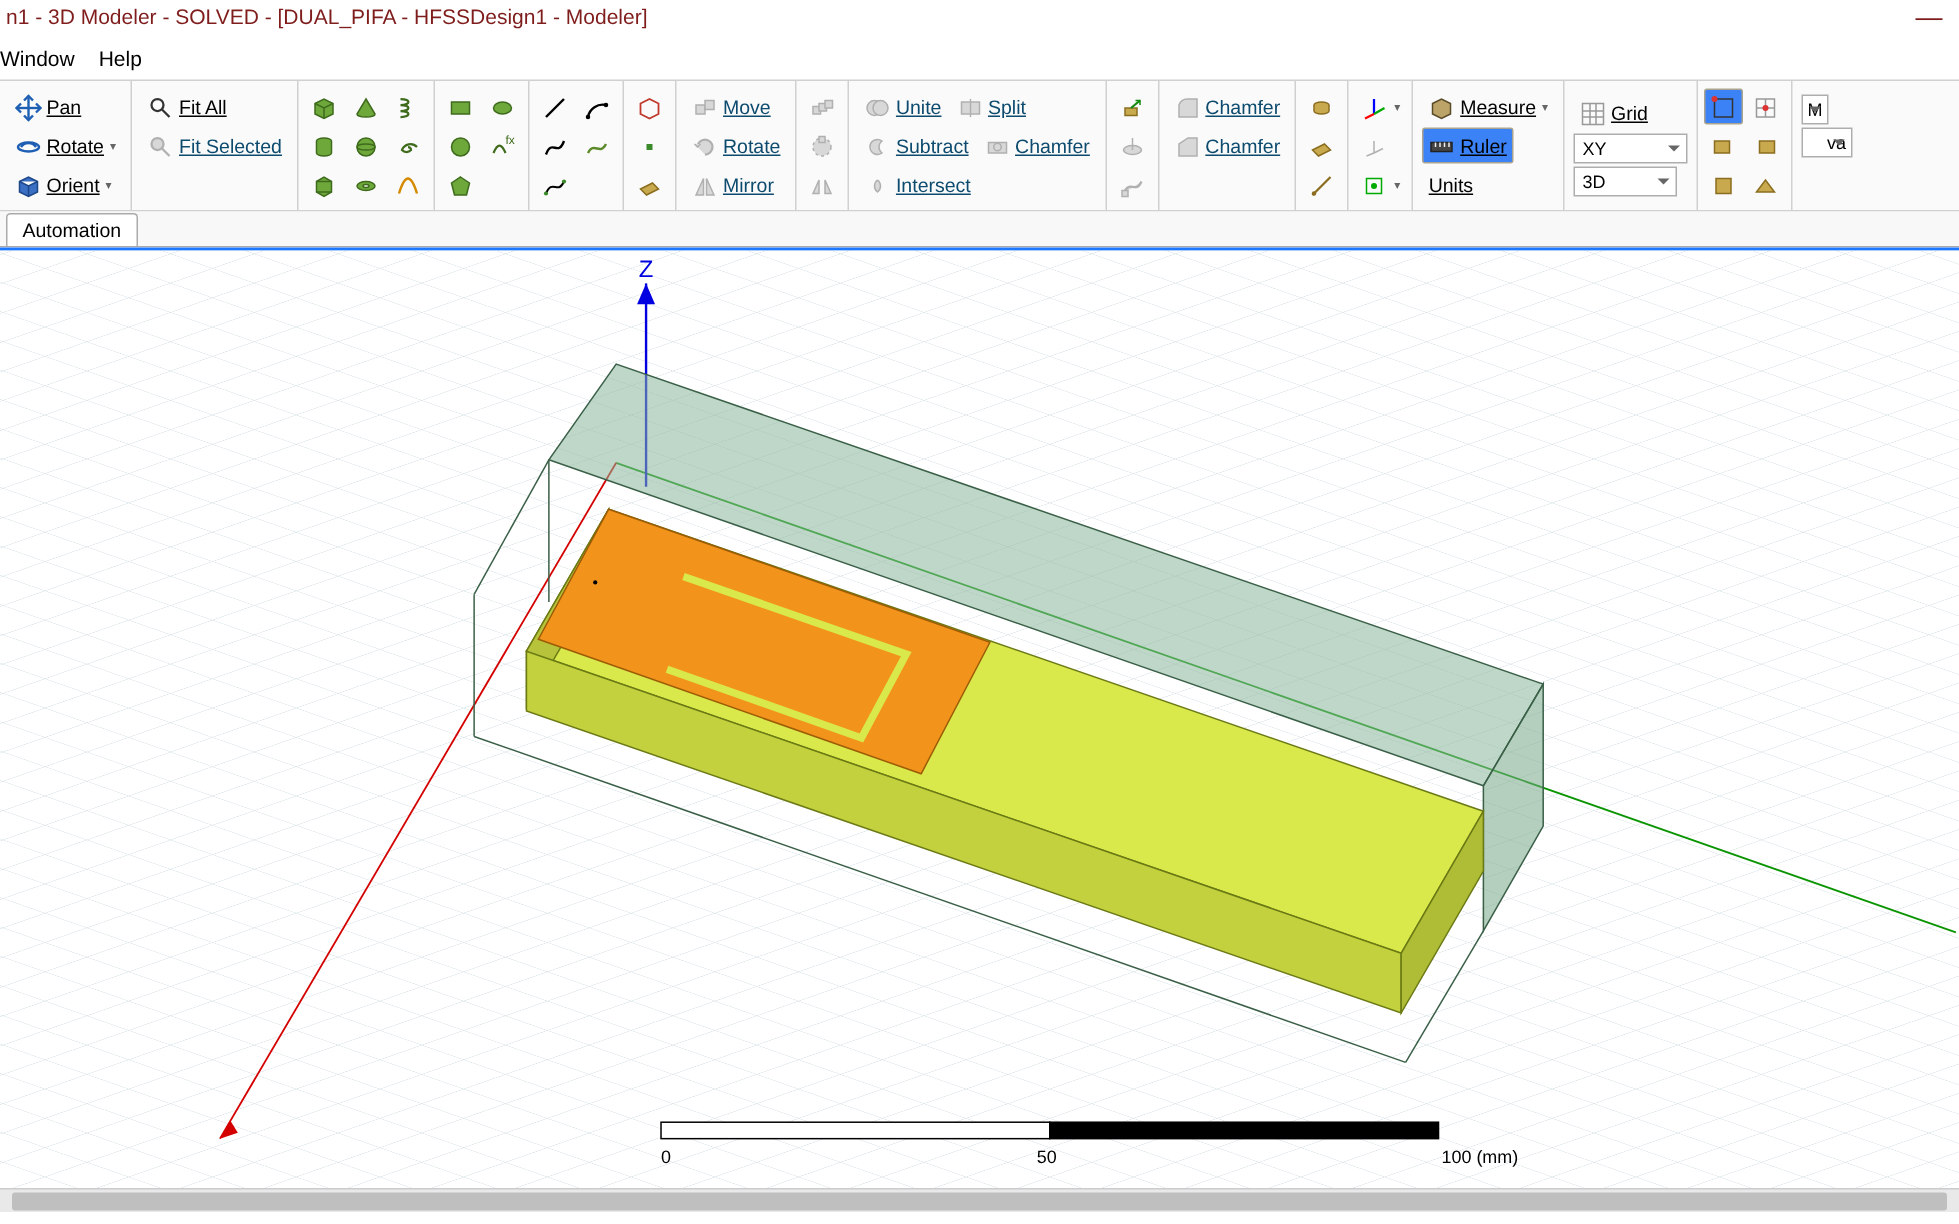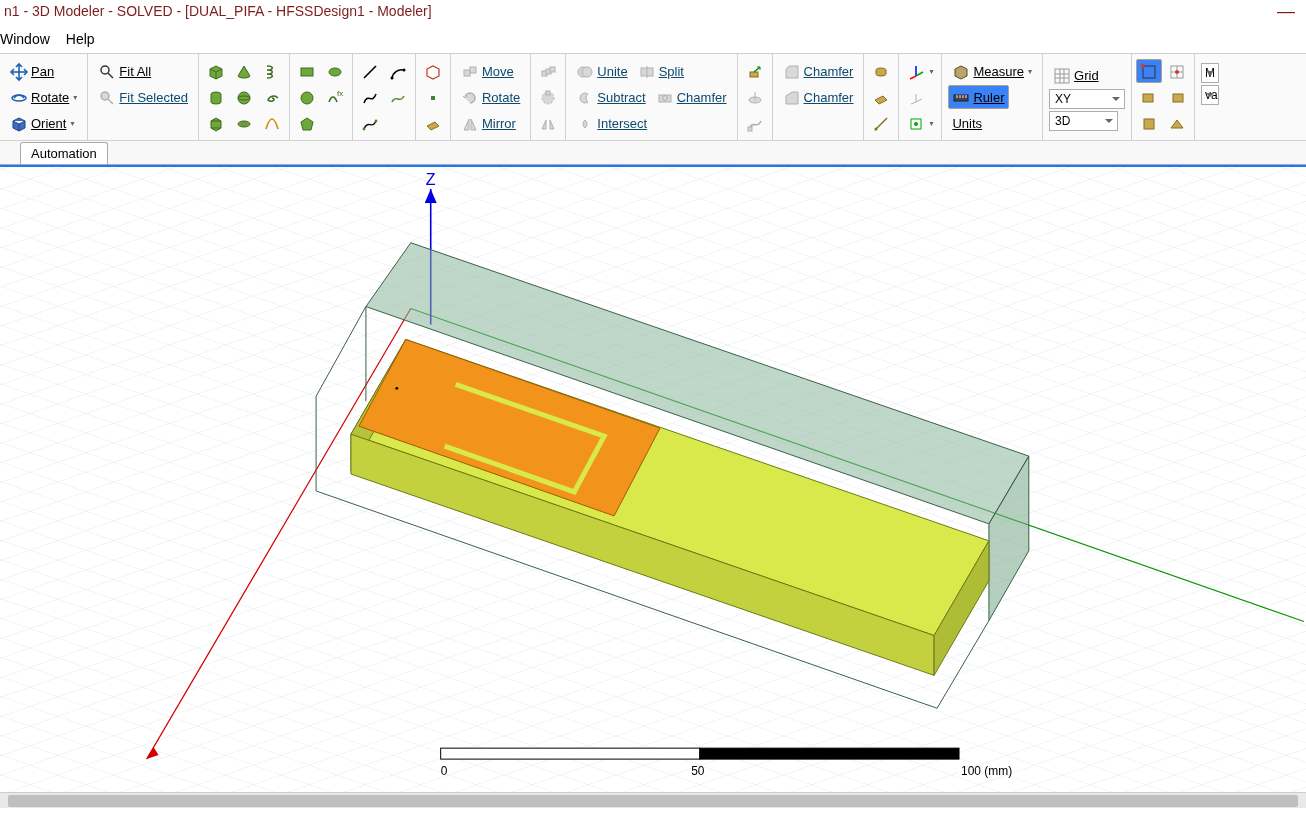--- a/index.html
+++ b/index.html
@@ -15,21 +15,21 @@
   .btn { display: inline-flex; align-items: center; height: 24px; padding: 0 3px; cursor: default; border: 1px solid transparent; border-radius: 2px; white-space: nowrap; }
   .btn.disabled { color: #0c4a6e; }
   .btn.disabled .ico svg * { stroke: #b0b0b0 !important; fill: #d8d8d8 !important; }
   .btn .lbl { margin-left: 3px; font-size: 13px; text-decoration: underline; }
   .caret { margin-left: 4px; font-size: 8px; color: #666; }
   .ico { width: 18px; height: 18px; display: inline-flex; align-items: flex-end; justify-content: center; }
   .ico svg { width: 16px; height: 16px; overflow: visible; }
   .dd { height: 20px; border: 1px solid #adadad; background: #fff; font-size: 12px; display: inline-flex; align-items: center; padding: 0 14px 0 5px; position: relative; }
   .dd::after { content: ""; position: absolute; right: 4px; top: 7px; border: 4px solid transparent; border-top-color: #666; }
   .active-btn { background: #3b82f6; border: 1px solid #a9a38f !important; }
-  .tabbar { height: 24px; display: flex; align-items: flex-end; padding-left: 20px; border-bottom: 1px solid #aaa; background: #f8f8f8; }
+  .tabbar { height: 24px; display: flex; align-items: flex-end; padding-left: 4px; border-bottom: 1px solid #aaa; background: #f8f8f8; }
   .tab { padding: 3px 10px 3px 10px; font-size: 13px; border: 1px solid #aaa; border-bottom: none; background: #fff; border-radius: 3px 3px 0 0; }
   .viewport { position: relative; height: 627px; overflow: hidden; background: #fff; border-top: 2px solid #1e78ff; }
   .scrollbar-h { height: 16px; background: #e9e9e9; border-top: 1px solid #ccc; position: relative; }
   .scrollbar-h .thumb { position: absolute; left: 8px; right: 8px; top: 2px; height: 12px; background: #bfbfbf; border-radius: 2px; }
   svg.scene { width: 100%; height: 100%; display: block; }
 </style>
 </head>
 <body>
 
 <div class="titlebar">
@@ -680,21 +680,21 @@
           </span>
         </span>
     </div>
   </div>
 
   <div class="grp" style="border-right:none">
     <div class="row">
         <span class="dd" style="width:18px;padding:0 3px">M</span>
       </div>
     <div class="row">
-        <span class="dd" style="width:18px;padding:0 3px">va</span>
+        <span class="dd" style="width:18px;padding:0 16px">va</span>
       </div>
     <div class="row" style="height:24px"></div>
   </div>
 
 </div>
 
 <div class="tabbar">
   <div class="tab">Automation</div>
 </div>
 

